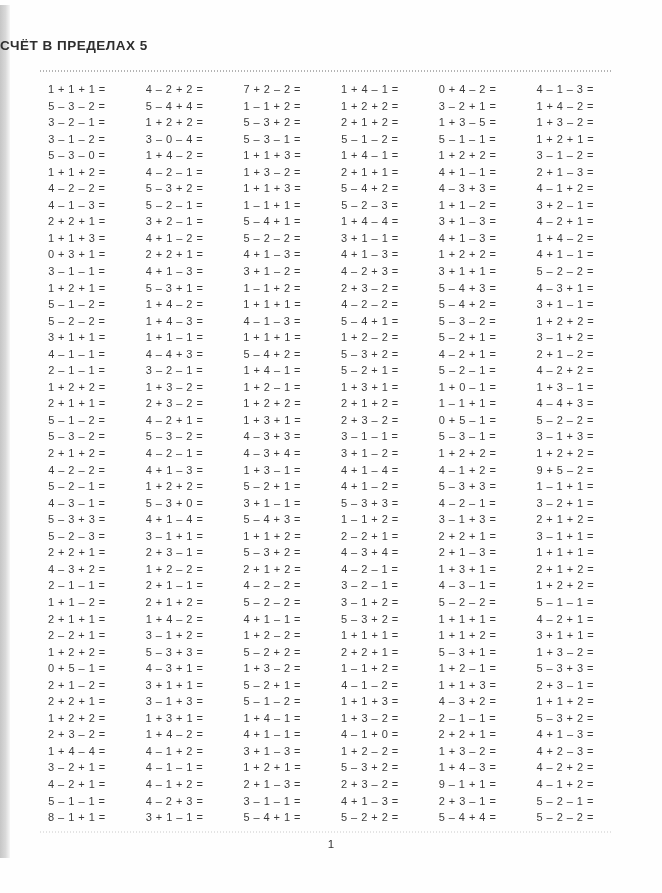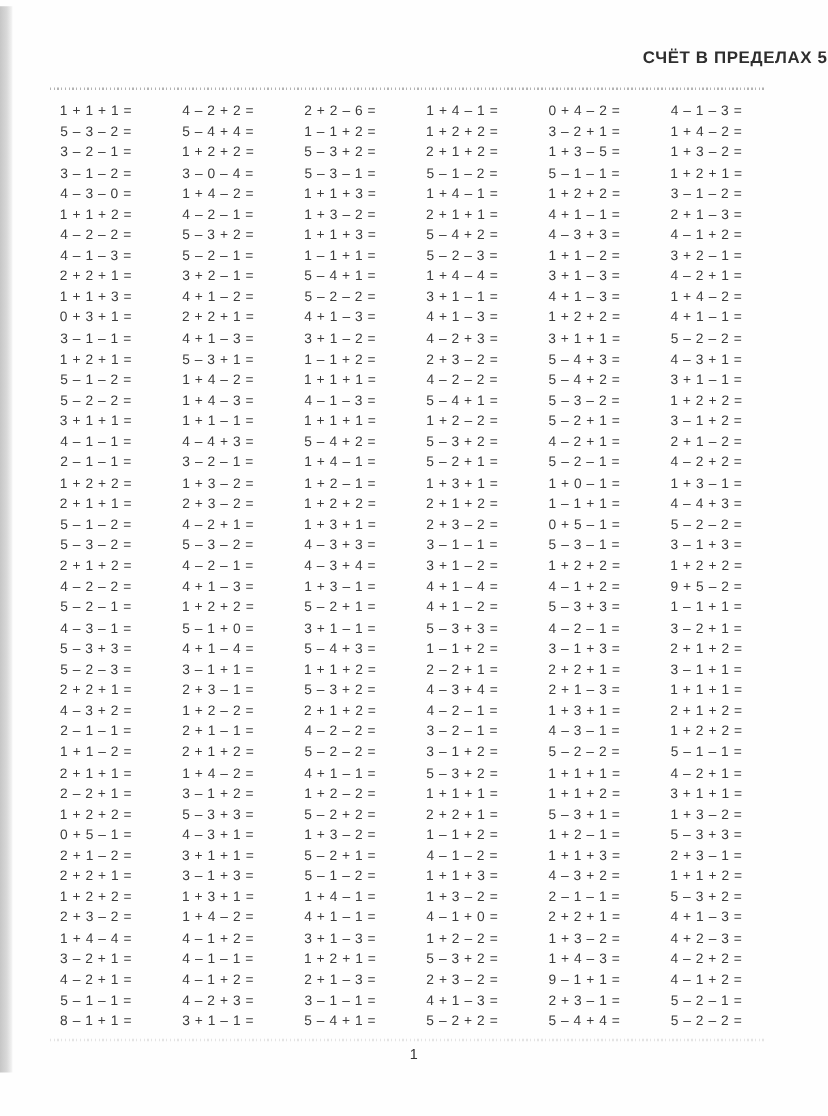--- a/index.html
+++ b/index.html
@@ -10,21 +10,21 @@
     font-family:"Liberation Sans", sans-serif;
     overflow:hidden;
   }
   .edge-shadow {
     position:absolute; left:0; top:5px;
     width:10px; height:853px;
     background:linear-gradient(to right, #c6c6c6 0%, #d9d9d9 55%, #f6f6f6 100%);
   }
   .title {
     position:absolute; top:38px; left:0; width:100%;
-    text-align:right;
+    text-align:left;
     font-size:13.5px; font-weight:bold;
     color:#2e2e2e; letter-spacing:0.5px;
   }
   .dotted-rule {
     position:absolute; left:40px; width:572px; height:1.6px;
     background-image:repeating-linear-gradient(to right, #a6a6a6 0 1px, transparent 1px 3px);
   }
   .rule-top { top:70px; opacity:0.85; }
   .rule-bottom { top:831px; opacity:0.3; }
   .grid {
@@ -51,21 +51,21 @@
 <div class="page">
   <div class="edge-shadow"></div>
 
   <div class="title">СЧЁТ В ПРЕДЕЛАХ 5</div>
 
   <div class="dotted-rule rule-top"></div>
 
   <div class="grid">
       <div class="cell">1 + 1 + 1 =</div>
       <div class="cell">4 – 2 + 2 =</div>
-      <div class="cell">2 + 2 – 6 =</div>
+      <div class="cell">7 + 2 – 2 =</div>
       <div class="cell">1 + 4 – 1 =</div>
       <div class="cell">0 + 4 – 2 =</div>
       <div class="cell">4 – 1 – 3 =</div>
       <div class="cell">5 – 3 – 2 =</div>
       <div class="cell">5 – 4 + 4 =</div>
       <div class="cell">1 – 1 + 2 =</div>
       <div class="cell">1 + 2 + 2 =</div>
       <div class="cell">3 – 2 + 1 =</div>
       <div class="cell">1 + 4 – 2 =</div>
       <div class="cell">3 – 2 – 1 =</div>
@@ -73,21 +73,21 @@
       <div class="cell">5 – 3 + 2 =</div>
       <div class="cell">2 + 1 + 2 =</div>
       <div class="cell">1 + 3 – 5 =</div>
       <div class="cell">1 + 3 – 2 =</div>
       <div class="cell">3 – 1 – 2 =</div>
       <div class="cell">3 – 0 – 4 =</div>
       <div class="cell">5 – 3 – 1 =</div>
       <div class="cell">5 – 1 – 2 =</div>
       <div class="cell">5 – 1 – 1 =</div>
       <div class="cell">1 + 2 + 1 =</div>
-      <div class="cell">4 – 3 – 0 =</div>
+      <div class="cell">5 – 3 – 0 =</div>
       <div class="cell">1 + 4 – 2 =</div>
       <div class="cell">1 + 1 + 3 =</div>
       <div class="cell">1 + 4 – 1 =</div>
       <div class="cell">1 + 2 + 2 =</div>
       <div class="cell">3 – 1 – 2 =</div>
       <div class="cell">1 + 1 + 2 =</div>
       <div class="cell">4 – 2 – 1 =</div>
       <div class="cell">1 + 3 – 2 =</div>
       <div class="cell">2 + 1 + 1 =</div>
       <div class="cell">4 + 1 – 1 =</div>
@@ -200,21 +200,21 @@
       <div class="cell">4 + 1 – 4 =</div>
       <div class="cell">4 – 1 + 2 =</div>
       <div class="cell">9 + 5 – 2 =</div>
       <div class="cell">5 – 2 – 1 =</div>
       <div class="cell">1 + 2 + 2 =</div>
       <div class="cell">5 – 2 + 1 =</div>
       <div class="cell">4 + 1 – 2 =</div>
       <div class="cell">5 – 3 + 3 =</div>
       <div class="cell">1 – 1 + 1 =</div>
       <div class="cell">4 – 3 – 1 =</div>
-      <div class="cell">5 – 1 + 0 =</div>
+      <div class="cell">5 – 3 + 0 =</div>
       <div class="cell">3 + 1 – 1 =</div>
       <div class="cell">5 – 3 + 3 =</div>
       <div class="cell">4 – 2 – 1 =</div>
       <div class="cell">3 – 2 + 1 =</div>
       <div class="cell">5 – 3 + 3 =</div>
       <div class="cell">4 + 1 – 4 =</div>
       <div class="cell">5 – 4 + 3 =</div>
       <div class="cell">1 – 1 + 2 =</div>
       <div class="cell">3 – 1 + 3 =</div>
       <div class="cell">2 + 1 + 2 =</div>

